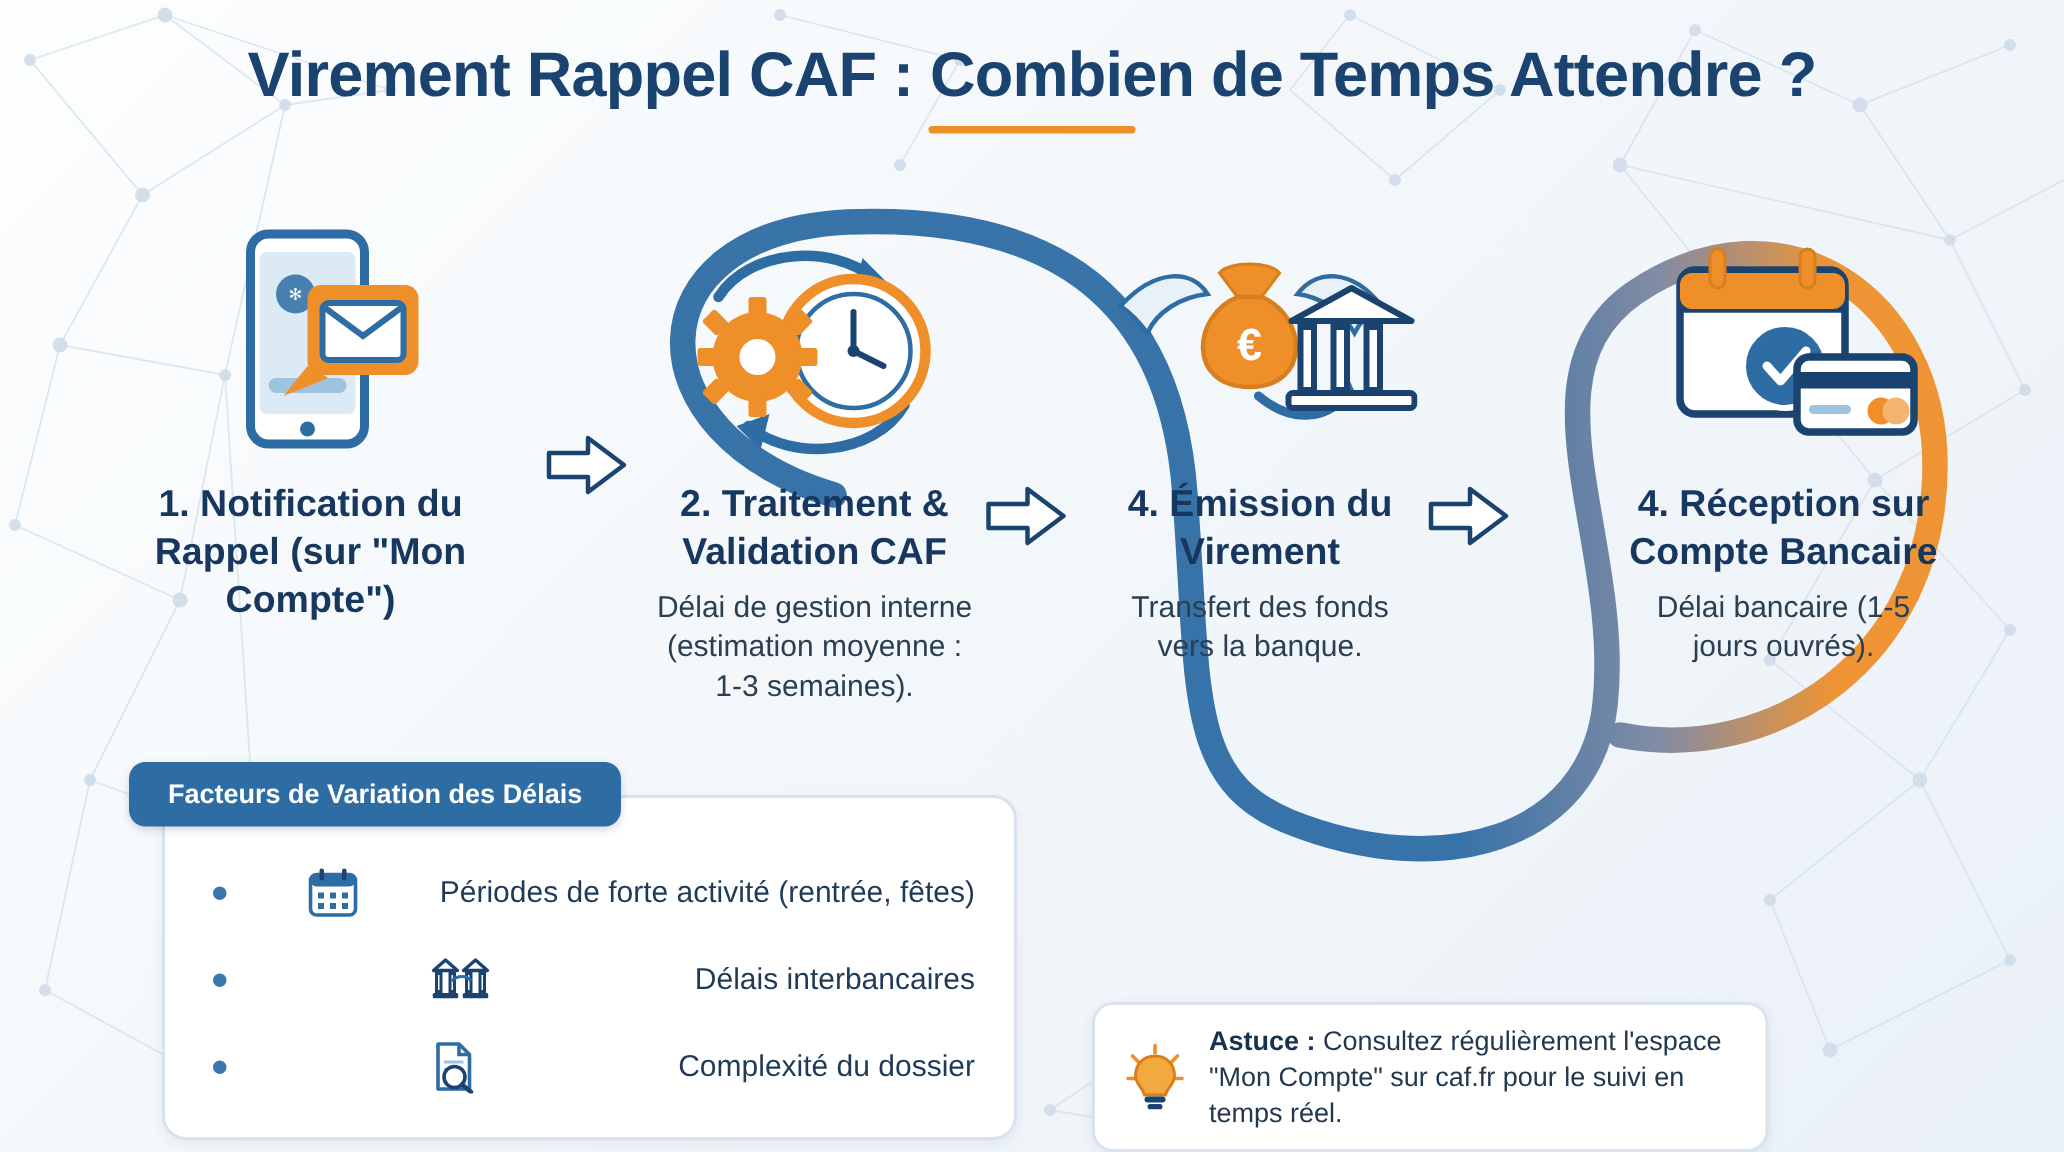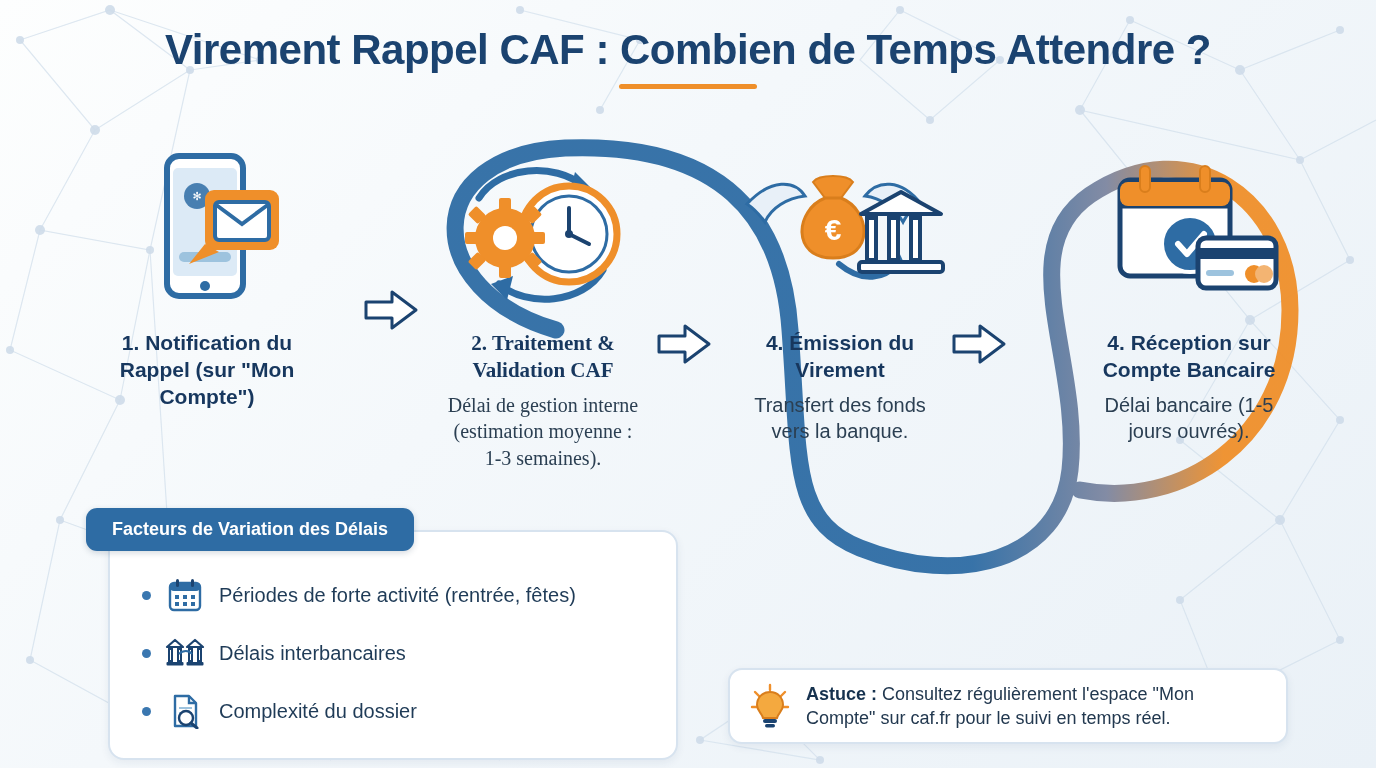--- a/index.html
+++ b/index.html
@@ -54,25 +54,24 @@
     width: 250px;
     text-align: center;
   }
   .step-art {
     height: 170px;
     display: flex;
     align-items: flex-end;
     justify-content: center;
   }
   .step-title {
-    font-size: 21px;
+    font-size: 25px;
     font-weight: bold;
     line-height: 1.28;
     color: #17375e;
-    margin-top: 10px;
     white-space: pre-line;
   }
   .step-desc {
     font-size: 20px;
     line-height: 1.32;
     color: #2b3f52;
     margin-top: 8px;
     white-space: pre-line;
   }
 
@@ -105,20 +104,21 @@
     font-weight: bold;
     padding: 11px 26px;
     border-radius: 11px;
     box-shadow: 0 2px 6px rgba(20, 50, 80, 0.18);
   }
   .factor-row {
     display: flex;
     align-items: center;
     gap: 14px;
     padding: 9px 8px 9px 14px;
+    justify-content: space-between;
   }
   .factor-bullet {
     width: 9px;
     height: 9px;
     border-radius: 50%;
     background: #3a77b0;
     flex: none;
   }
   .factor-icon {
     width: 40px;
@@ -131,21 +131,21 @@
   .factor-label {
     font-size: 20px;
     color: #1f3b57;
   }
 
   
   .tip {
     position: absolute;
     left: 728px;
     top: 668px;
-    width: 560px;
+    width: 451px;
     min-height: 76px;
     background: #ffffff;
     border: 2px solid #d7e3ef;
     border-radius: 14px;
     box-shadow: 0 3px 9px rgba(30, 60, 95, 0.07);
     display: flex;
     align-items: center;
     gap: 14px;
     padding: 12px 18px;
     box-sizing: border-box;
@@ -273,21 +273,21 @@
       </svg>
     </div>
     <div class="step-title">1. Notification  du
 Rappel (sur "Mon Compte")</div>
   </div>
 
   <svg class="arrow" style="left:362px; top:288px;" viewBox="0 0 58 44">
     <path d="M4 14 H30 V4 L54 22 L30 40 V30 H4 Z" fill="#ffffff" stroke="#1b4370" stroke-width="3" stroke-linejoin="round"></path>
   </svg>
 
-  <div class="step" style="left:418px; top:150px;font-family:Liberation Serif, serif;">
+  <div class="step" style="left:418px; top:150px;">
     <div class="step-art">
       <svg width="200" height="168" viewBox="0 0 200 168">
         <path d="M36 46 C56 14, 112 10, 140 34" fill="none" stroke="#2e6ca4" stroke-width="7" stroke-linecap="round"></path>
         <path d="M132 20 L148 36 L126 44 Z" fill="#2e6ca4"></path>
         <path d="M160 118 C140 152, 84 156, 56 132" fill="none" stroke="#2e6ca4" stroke-width="7" stroke-linecap="round"></path>
         <path d="M64 148 L48 132 L70 124 Z" fill="#2e6ca4"></path>
         <circle cx="126" cy="82" r="48" fill="#ffffff" stroke="#ef8f2a" stroke-width="7"></circle>
         <circle cx="126" cy="82" r="38" fill="#ffffff" stroke="#2e6ca4" stroke-width="3"></circle>
         <line x1="126" y1="82" x2="126" y2="56" stroke="#1b4370" stroke-width="4" stroke-linecap="round"></line>
         <line x1="126" y1="82" x2="146" y2="92" stroke="#1b4370" stroke-width="4" stroke-linecap="round"></line>

